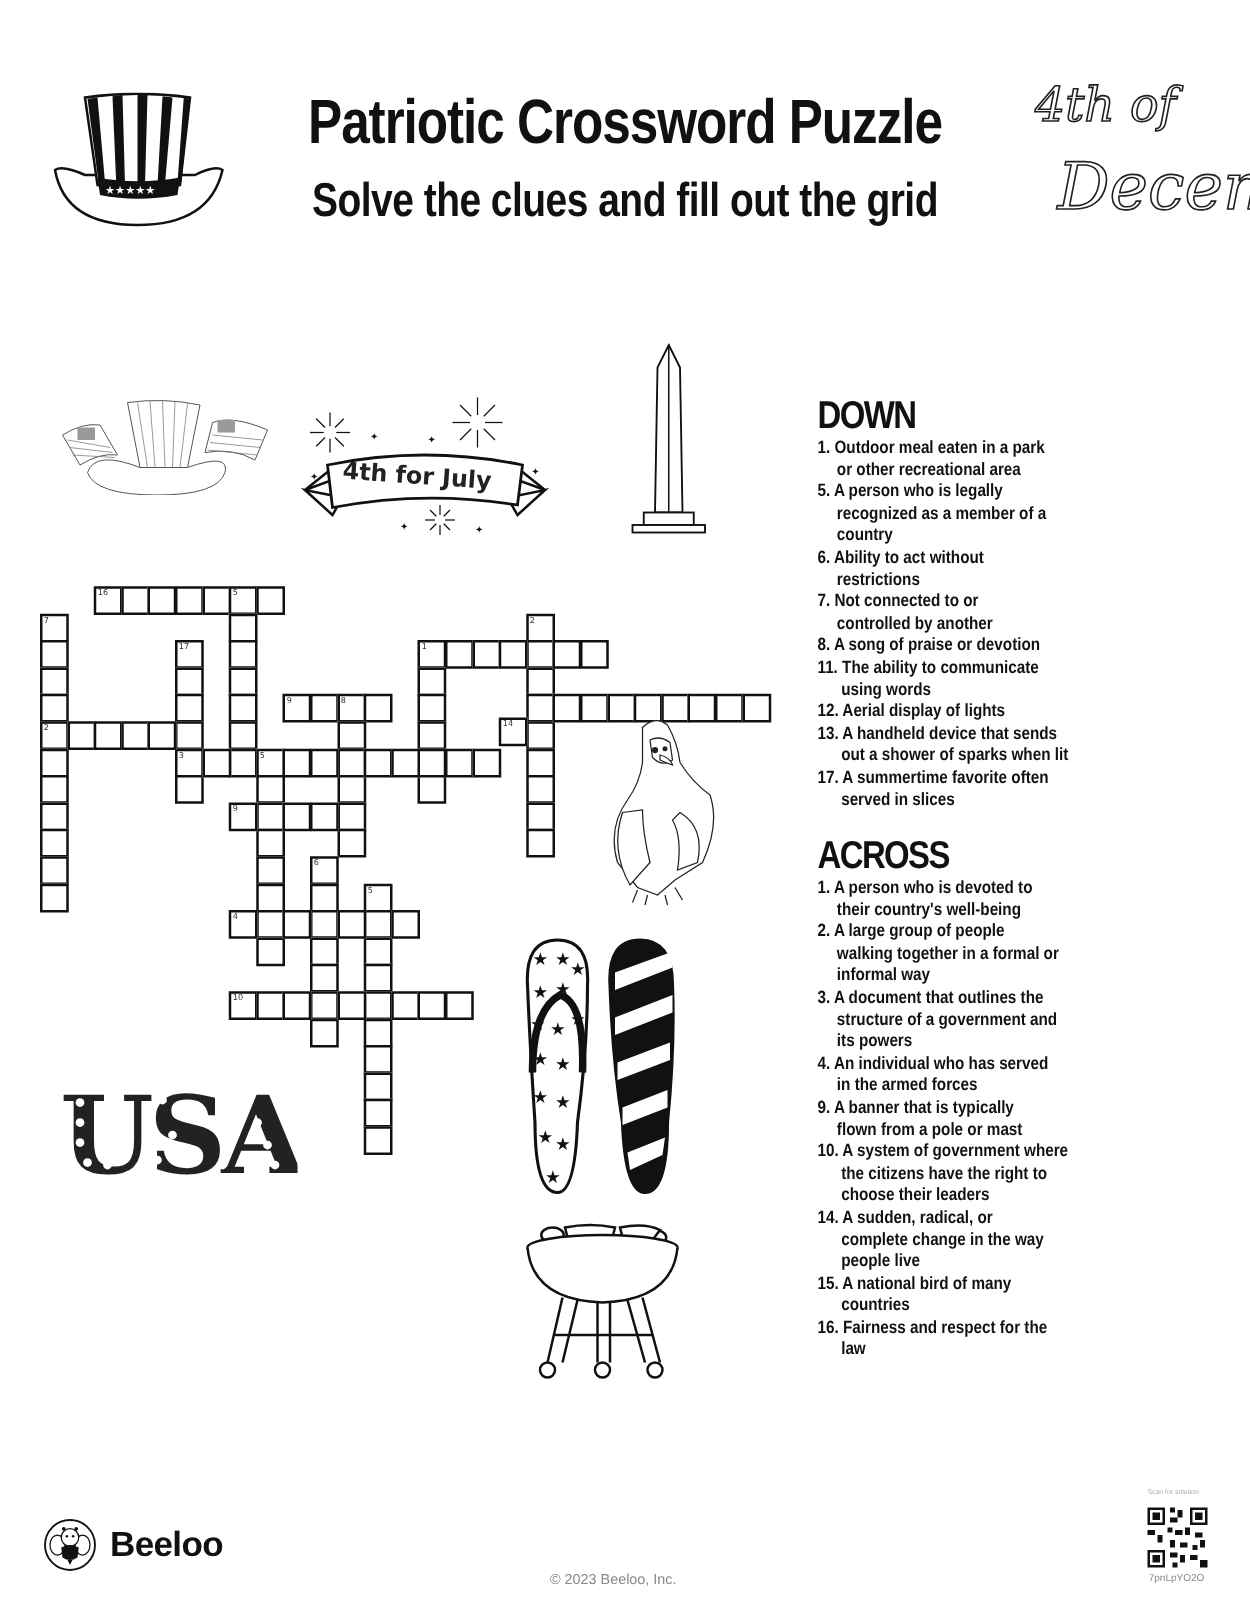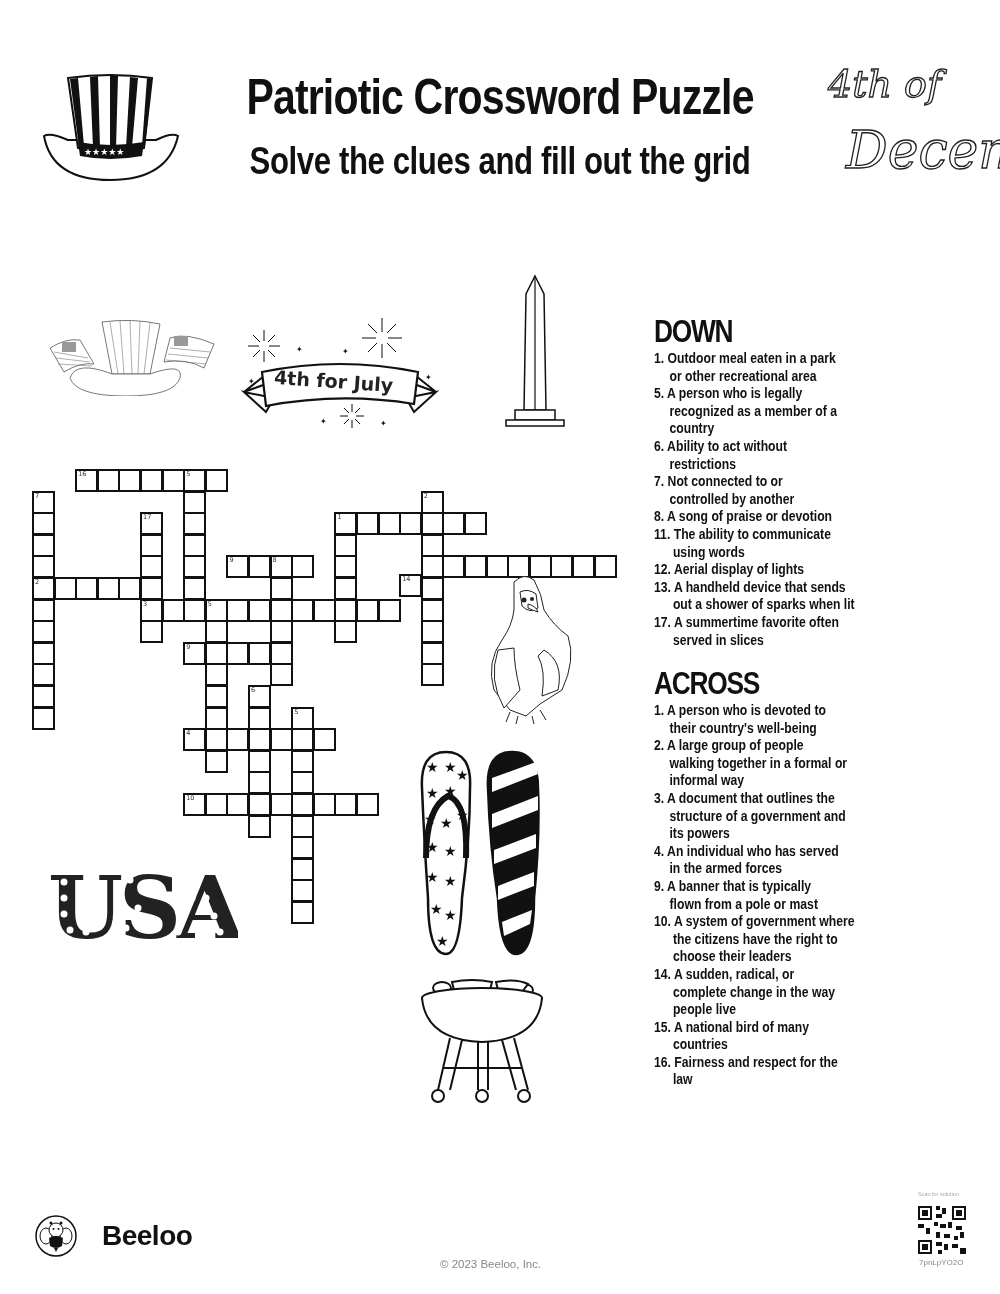--- a/index.html
+++ b/index.html
@@ -42,21 +42,21 @@
     font-weight: 700; font-size: 31px; letter-spacing: -1.5px; transform: scaleX(0.85);
     transform-origin: left; line-height: 1; margin-bottom: 3px;
   }
   .clue {
     font-weight: 700; font-size: 14.2px; line-height: 17.6px; transform: scaleX(0.86);
     transform-origin: left; white-space: nowrap;
   }
 
   
   .brand { position: absolute; left: 34px; top: 1214px; display: flex; align-items: center; }
-  .brand-name { font-weight: 700; font-size: 28px; margin-left: 24px; letter-spacing: -0.5px; color: #111; }
+  .brand-name { font-weight: 700; font-size: 28px; margin-left: 10px; letter-spacing: -0.5px; color: #111; }
   .copyright { position: absolute; left: 440px; top: 1258px; font-size: 11.5px; color: #888; }
   .qr-label { position: absolute; left: 918px; top: 1191px; font-size: 5.5px; color: #aaa; }
   .qr-code-text { position: absolute; left: 919px; top: 1258px; font-size: 8px; color: #888; }
 </style>
 </head>
 <body>
 
 <div>
 
   <svg class="abs" style="left:40px;top:74px;" width="142" height="108" viewBox="0 0 142 108">

